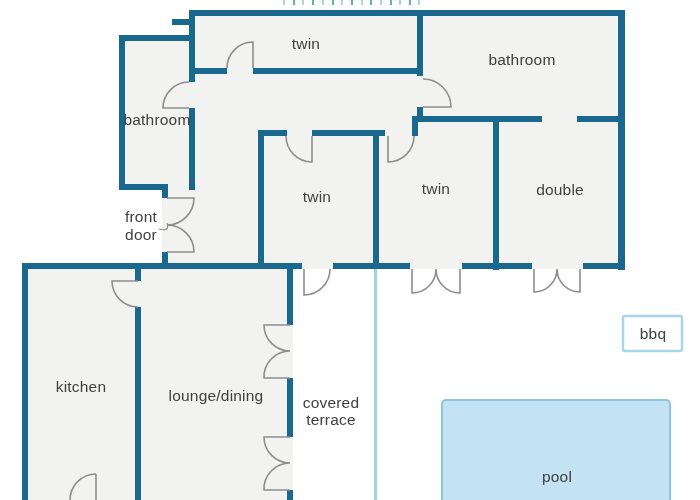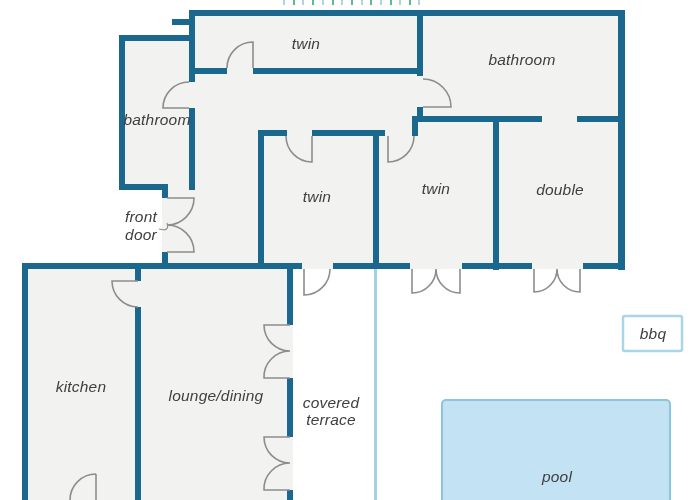--- a/index.html
+++ b/index.html
@@ -1,17 +1,17 @@
 <!DOCTYPE html>
 <html style="--background: #ffffff; --wall: #1b688f; --room: #f2f2f0; --door: #8d8d8d; --label: #3f3f3f; --pool_fill: #c3e2f4; --pool_border: #8cc3de; --bbq_border: #a9d5e8; --terrace_line: #a5d2e3; --tick_blue: #aed3e4; --tick_green: #5cb89e;"><head>
 <meta charset="utf-8">
 <style>
   html,body{margin:0;padding:0;background:#ffffff;}
   .stage{position:relative;width:700px;height:500px;background:var(--background,#fff);
-         font-family:"Liberation Sans",sans-serif;overflow:hidden;font-style:italic;}
+         font-family:"Liberation Sans",sans-serif;overflow:hidden;}
   svg{display:block;}
   .room{fill:var(--room,#f2f2f0);stroke:none;}
   .wall{fill:var(--wall,#1b688f);}
   .door{fill:none;stroke:var(--door,#8d8d8d);stroke-width:1.6;}
   .connector{fill:none;stroke:var(--door,#8d8d8d);stroke-width:1.2;}
   .lbl{fill:var(--label,#3f3f3f);font-size:15.5px;letter-spacing:.2px;text-anchor:middle;
        font-family:"Liberation Sans",sans-serif;}
   .tick-a{fill:var(--tick_blue,#aed3e4);}
   .tick-b{fill:var(--tick_green,#5cb89e);}
   .pool-rect{fill:var(--pool_fill,#c3e2f4);stroke:var(--pool_border,#8cc3de);stroke-width:2;}

